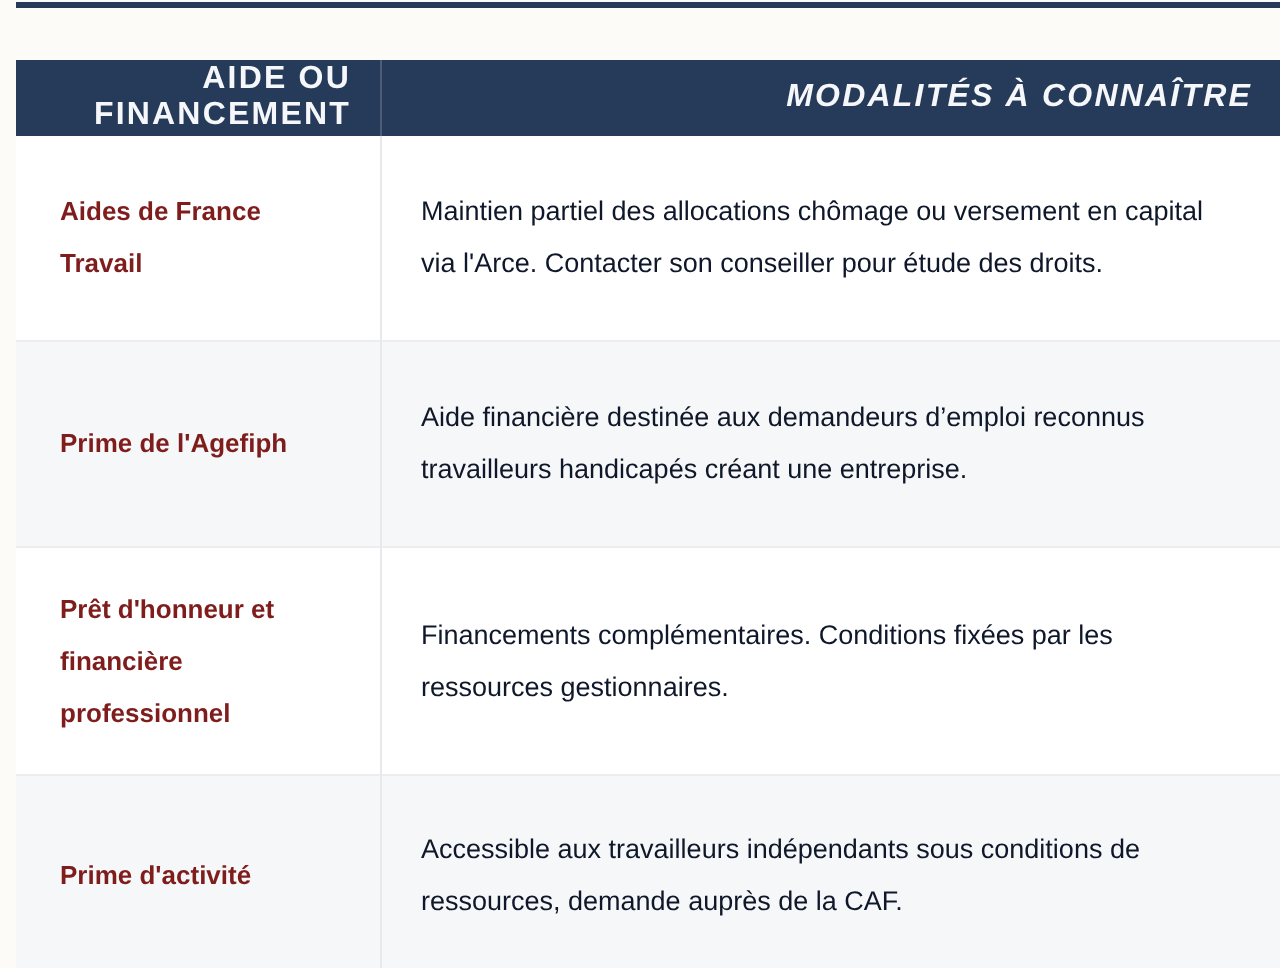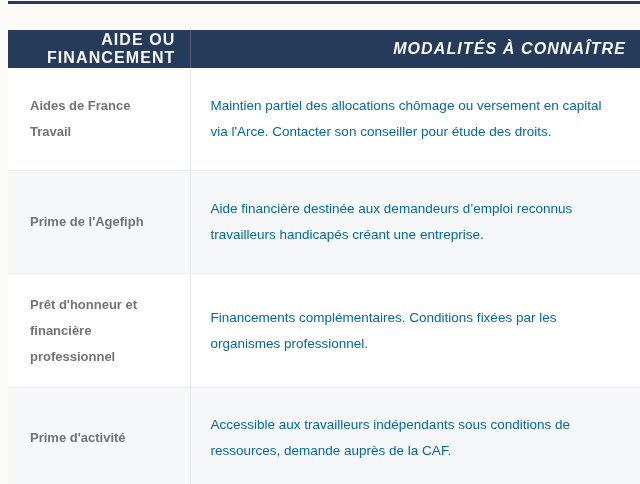--- a/index.html
+++ b/index.html
@@ -49,27 +49,27 @@
   }
   tbody tr { background: #ffffff; }
   tbody tr:nth-child(even) { background: #f6f7f8; }
   tbody tr + tr td { border-top: 1px solid #ededf0; }
   tbody td {
     vertical-align: middle;
     line-height: 26px;
     font-size: 13px;
   }
   td.aide-cell {
-    color: #737373;
+    color: #7f1d1d;
     font-weight: bold;
     padding: 10px 18px 10px 22px;
     border-right: 1px solid #e8e9ec;
   }
   td.modalites-cell {
-    color: #0369a1;
+    color: #0f172a;
     font-size: 13.5px;
     padding: 10px 26px 10px 20px;
   }
   tbody tr:nth-child(1) td { height: 82px; }
   tbody tr:nth-child(2) td { height: 82px; }
   tbody tr:nth-child(3) td { height: 93px; }
   tbody tr:nth-child(4) td { height: 79px; }
 </style>
 </head>
 <body>
@@ -93,21 +93,21 @@
         <tr>
           <td class="aide-cell">Aides de France Travail</td>
           <td class="modalites-cell">Maintien partiel des allocations chômage ou versement en capital via l'Arce. Contacter son conseiller pour étude des droits.</td>
         </tr>
         <tr>
           <td class="aide-cell">Prime de l'Agefiph</td>
           <td class="modalites-cell">Aide financière destinée aux demandeurs d’emploi reconnus travailleurs handicapés créant une entreprise.</td>
         </tr>
         <tr>
           <td class="aide-cell">Prêt d'honneur et financière professionnel</td>
-          <td class="modalites-cell">Financements complémentaires. Conditions fixées par les organismes professionnel.</td>
+          <td class="modalites-cell">Financements complémentaires. Conditions fixées par les ressources gestionnaires.</td>
         </tr>
         <tr>
           <td class="aide-cell">Prime d'activité</td>
           <td class="modalites-cell">Accessible aux travailleurs indépendants sous conditions de ressources, demande auprès de la CAF.</td>
         </tr>
       </tbody>
   </table>
 
 </div>
 

